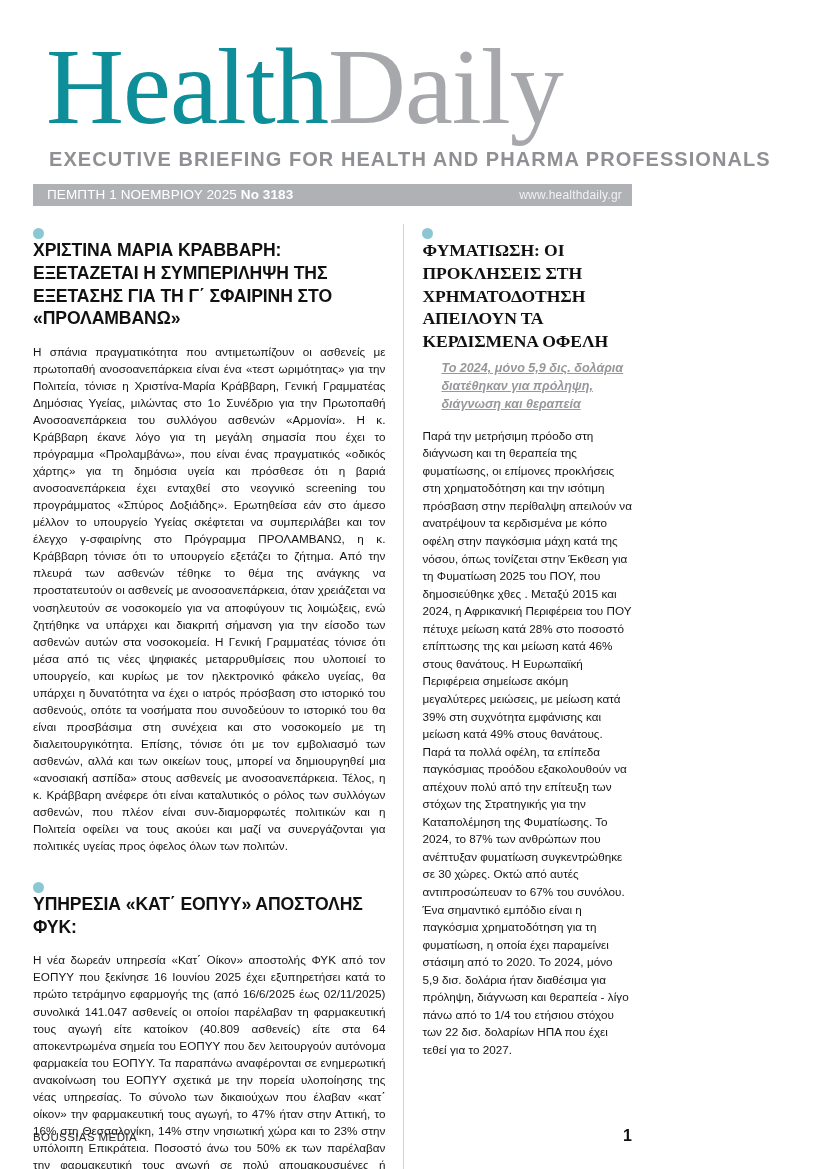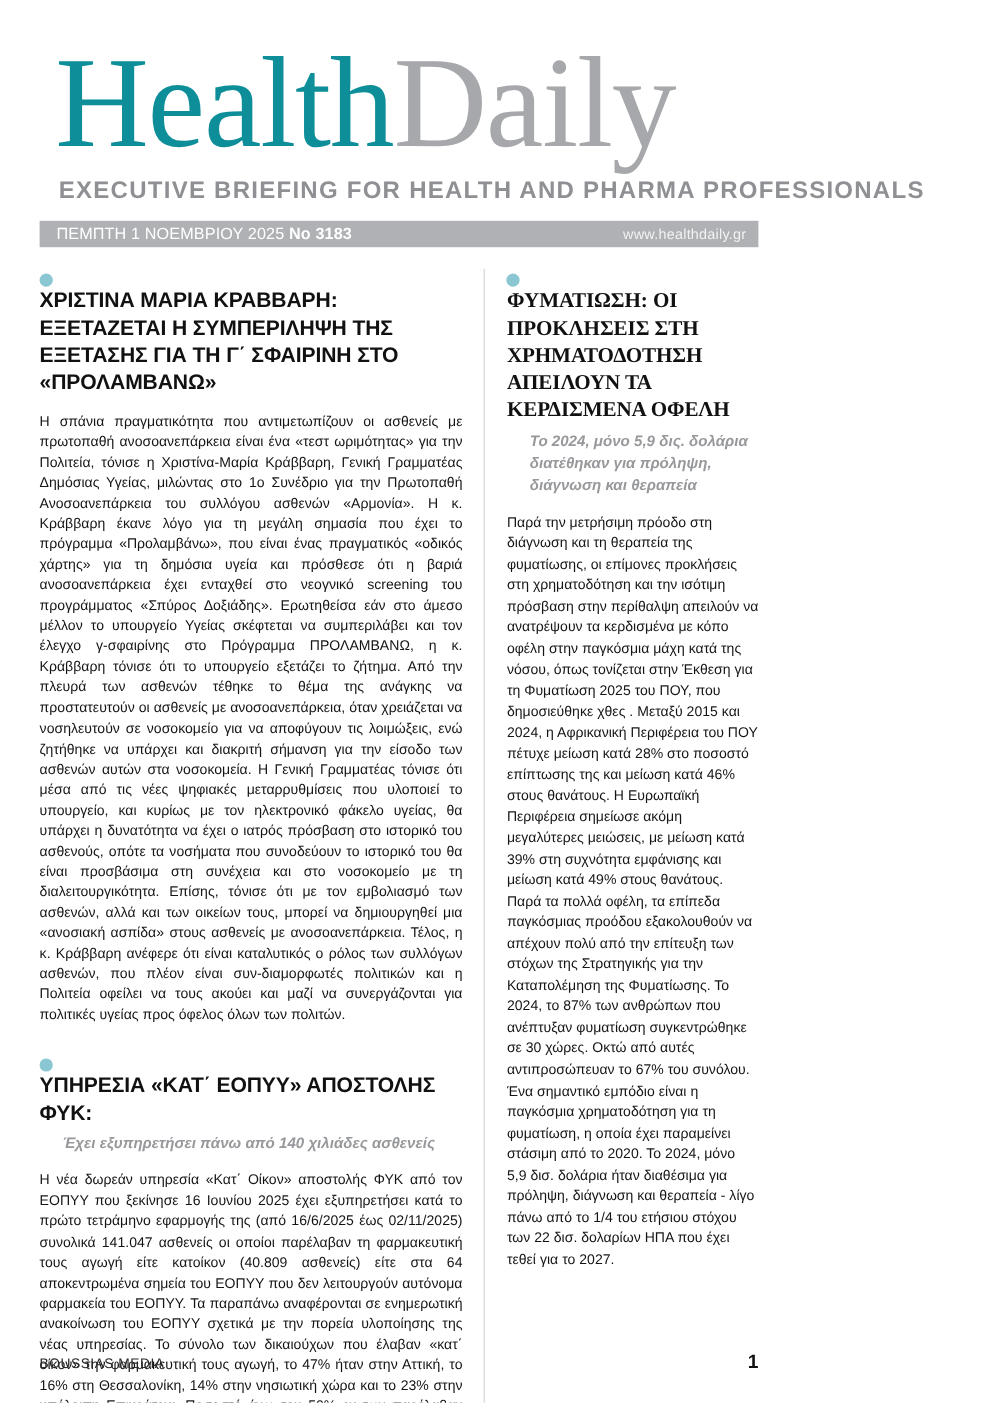--- a/index.html
+++ b/index.html
@@ -139,20 +139,21 @@
     font-size: 12.6px;
     font-style: italic;
     font-weight: bold;
     line-height: 1.35;
     color: #96989B;
   }
   .col-right .kicker {
     margin-left: 19px;
     font-size: 12.6px;
     line-height: 1.42;
+    text-decoration: underline;
   }
 
   .body-text {
     margin: 13px 0 0 0;
     font-size: 11.7px;
     line-height: 1.455;
     color: #141414;
     text-align: justify;
     letter-spacing: 0.02px;
   }
@@ -210,21 +211,20 @@
           <h2 class="headline">ΧΡΙΣΤΙΝΑ ΜΑΡΙΑ ΚΡΑΒΒΑΡΗ: ΕΞΕΤΑΖΕΤΑΙ Η ΣΥΜΠΕΡΙΛΗΨΗ ΤΗΣ ΕΞΕΤΑΣΗΣ ΓΙΑ ΤΗ Γ΄ ΣΦΑΙΡΙΝΗ ΣΤΟ «ΠΡΟΛΑΜΒΑΝΩ»</h2>
         </div>
         <p class="body-text">Η σπάνια πραγματικότητα που αντιμετωπίζουν οι ασθενείς με πρωτοπαθή ανοσοανεπάρκεια είναι ένα «τεστ ωριμότητας» για την Πολιτεία, τόνισε η Χριστίνα-Μαρία Κράββαρη, Γενική Γραμματέας Δημόσιας Υγείας, μιλώντας στο 1ο Συνέδριο για την Πρωτοπαθή Ανοσοανεπάρκεια του συλλόγου ασθενών «Αρμονία». Η κ. Κράββαρη έκανε λόγο για τη μεγάλη σημασία που έχει το πρόγραμμα «Προλαμβάνω», που είναι ένας πραγματικός «οδικός χάρτης» για τη δημόσια υγεία και πρόσθεσε ότι η βαριά ανοσοανεπάρκεια έχει ενταχθεί στο νεογνικό screening του προγράμματος «Σπύρος Δοξιάδης». Ερωτηθείσα εάν στο άμεσο μέλλον το υπουργείο Υγείας σκέφτεται να συμπεριλάβει και τον έλεγχο γ-σφαιρίνης στο Πρόγραμμα ΠΡΟΛΑΜΒΑΝΩ, η κ. Κράββαρη τόνισε ότι το υπουργείο εξετάζει το ζήτημα. Από την πλευρά των ασθενών τέθηκε το θέμα της ανάγκης να προστατευτούν οι ασθενείς με ανοσοανεπάρκεια, όταν χρειάζεται να νοσηλευτούν σε νοσοκομείο για να αποφύγουν τις λοιμώξεις, ενώ ζητήθηκε να υπάρχει και διακριτή σήμανση για την είσοδο των ασθενών αυτών στα νοσοκομεία. Η Γενική Γραμματέας τόνισε ότι μέσα από τις νέες ψηφιακές μεταρρυθμίσεις που υλοποιεί το υπουργείο, και κυρίως με τον ηλεκτρονικό φάκελο υγείας, θα υπάρχει η δυνατότητα να έχει ο ιατρός πρόσβαση στο ιστορικό του ασθενούς, οπότε τα νοσήματα που συνοδεύουν το ιστορικό του θα είναι προσβάσιμα στη συνέχεια και στο νοσοκομείο με τη διαλειτουργικότητα. Επίσης, τόνισε ότι με τον εμβολιασμό των ασθενών, αλλά και των οικείων τους, μπορεί να δημιουργηθεί μια «ανοσιακή ασπίδα» στους ασθενείς με ανοσοανεπάρκεια. Τέλος, η κ. Κράββαρη ανέφερε ότι είναι καταλυτικός ο ρόλος των συλλόγων ασθενών, που πλέον είναι συν-διαμορφωτές πολιτικών και η Πολιτεία οφείλει να τους ακούει και μαζί να συνεργάζονται για πολιτικές υγείας προς όφελος όλων των πολιτών.</p>
       </div>
 
       <div class="article">
         <div class="headline-wrap">
           <span class="bullet"></span>
           <h2 class="headline">ΥΠΗΡΕΣΙΑ «ΚΑΤ΄ ΕΟΠΥΥ» ΑΠΟΣΤΟΛΗΣ ΦΥΚ:</h2>
         </div>
-        <div class="kicker">Έχει εξυπηρετήσει πάνω από 140 χιλιάδες ασθενείς</div>
         <p class="body-text">Η νέα δωρεάν υπηρεσία «Κατ΄ Οίκον» αποστολής ΦΥΚ από τον ΕΟΠΥΥ που ξεκίνησε 16 Ιουνίου 2025 έχει εξυπηρετήσει κατά το πρώτο τετράμηνο εφαρμογής της (από 16/6/2025 έως 02/11/2025) συνολικά 141.047 ασθενείς οι οποίοι παρέλαβαν τη φαρμακευτική τους αγωγή είτε κατοίκον (40.809 ασθενείς) είτε στα 64 αποκεντρωμένα σημεία του ΕΟΠΥΥ που δεν λειτουργούν αυτόνομα φαρμακεία του ΕΟΠΥΥ. Τα παραπάνω αναφέρονται σε ενημερωτική ανακοίνωση του ΕΟΠΥΥ σχετικά με την πορεία υλοποίησης της νέας υπηρεσίας. Το σύνολο των δικαιούχων που έλαβαν «κατ΄ οίκον» την φαρμακευτική τους αγωγή, το 47% ήταν στην Αττική, το 16% στη Θεσσαλονίκη, 14% στην νησιωτική χώρα και το 23% στην υπόλοιπη Επικράτεια. Ποσοστό άνω του 50% εκ των παρέλαβαν την φαρμακευτική τους αγωγή σε πολύ απομακρυσμένες ή δυσπρόσιτες περιοχές της χώρας. Μέσος χρόνος παράδοσης των φαρμακευτικών σκευασμάτων «κατ΄ οίκον» 3,6 ημέρες για την Αττική και 6 ημέρες για την υπόλοιπη Επικράτεια.</p>
       </div>
 
     </div>
 
     <div class="col-divider"></div>
 
     <div class="col-right">
 
       <div class="article">

